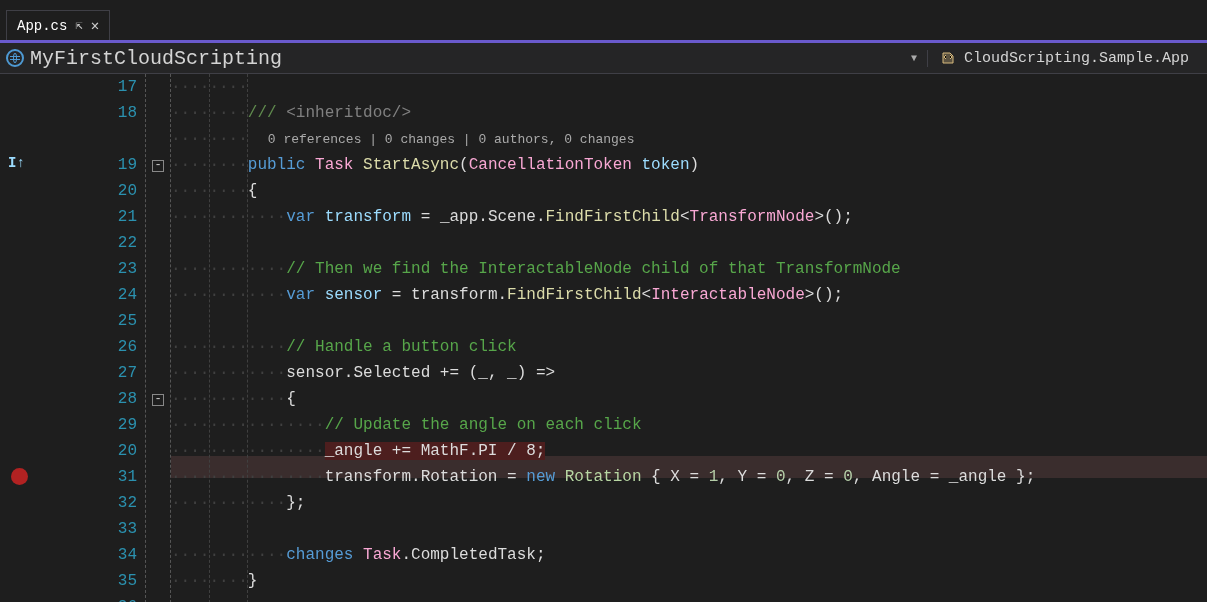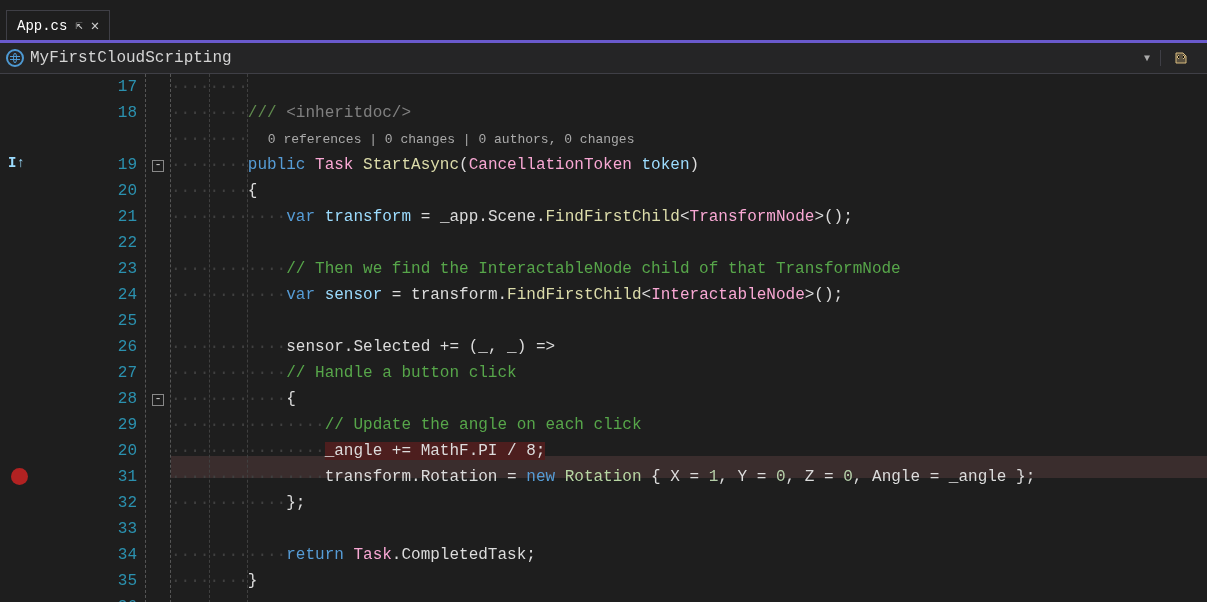--- a/index.html
+++ b/index.html
@@ -8,21 +8,21 @@
   
   .tabs { height:40px; background:#1e1e1e; display:flex; align-items:flex-end; padding-left:6px; }
   .tab  { height:30px; background:#1e1e1e; border:1px solid #3f3f46; border-bottom:none; padding:0 10px;
           display:flex; align-items:center; gap:8px; color:#fff; font-size:14px; }
   .tab .pin  { color:#ccc; font-size:12px; }
   .tab .close{ color:#ccc; font-size:14px; }
 
   
   .topbar { height:34px; border-top:3px solid #6a5acd; border-bottom:1px solid #3f3f46;
             background:#252526; display:flex; align-items:center; padding:0 6px; }
-  .scope  { flex:1; display:flex; align-items:center; gap:6px; color:#d4d4d4; font-size:16px; }
+  .scope  { flex:1; display:flex; align-items:center; gap:6px; color:#d4d4d4; font-size:20px; }
   .globe  { width:18px; height:18px; border:2px solid #4e9ad3; border-radius:50%; position:relative; }
   .globe::before{ content:""; position:absolute; inset:2px 5px; border:1px solid #4e9ad3; border-radius:50%; }
   .globe::after { content:""; position:absolute; inset:5px 2px; border-top:1px solid #4e9ad3; border-bottom:1px solid #4e9ad3; }
   .dd     { color:#d4d4d4; font-size:15px; display:flex; align-items:center; gap:8px; padding:0 12px; }
   .dd svg.cls { width:16px; height:16px; }
 
   
   .editor { display:flex; height:534px; background:#1e1e1e; }
 
   .margin-col { width:40px;  position:relative; }
@@ -78,20 +78,21 @@
     <span class="globe"></span>
     <span>MyFirstCloudScripting</span>
   </div>
   <span class="chev" style="color:#aaa;font-size:10px;">▼</span>
   <div class="dd" style="border-left:1px solid #3f3f46; margin-left:10px;">
     <svg class="cls" viewBox="0 0 16 16">
         <path fill="#d7ba7d" d="M3 3h7l3 3v7H3z" opacity=".3"></path>
         <path stroke="#d7ba7d" fill="none" d="M3 3h7l3 3v7H3z"></path>
         <path stroke="#d7ba7d" d="M6 5l-2 2 2 2M10 5l2 2-2 2"></path>
       </svg>
+    <span>CloudScripting.Sample.App</span>
   </div>
 </div>
 
 <div class="editor">
 
   <div class="margin-col">
     <span class="trk" style="top:81px;">I↑</span>
     <span class="bp" style="top:394px;"></span>
   </div>
 
@@ -162,33 +163,33 @@
     <div class="row"><span class="c-ws">············</span><span class="c-kw">var</span><span class="c-ws"> </span><span class="c-par">transform</span><span class="c-pun"> = </span><span class="c-id">_app</span><span class="c-pun">.</span><span class="c-id">Scene</span><span class="c-pun">.</span><span class="c-fn">FindFirstChild</span><span class="c-pun">&lt;</span><span class="c-type">TransformNode</span><span class="c-pun">&gt;</span><span class="c-pun">();</span></div>
 
     <div class="row"></div>
 
     <div class="row"><span class="c-ws">············</span><span class="c-com">// Then we find the InteractableNode child of that TransformNode</span></div>
 
     <div class="row"><span class="c-ws">············</span><span class="c-kw">var</span><span class="c-ws"> </span><span class="c-par">sensor</span><span class="c-pun"> = </span><span class="c-id">transform</span><span class="c-pun">.</span><span class="c-fn">FindFirstChild</span><span class="c-pun">&lt;</span><span class="c-type">InteractableNode</span><span class="c-pun">&gt;</span><span class="c-pun">();</span></div>
 
     <div class="row"></div>
 
+    <div class="row"><span class="c-ws">············</span><span class="c-com">// Handle a button click</span></div>
+
     <div class="row"><span class="c-ws">············</span><span class="c-id">sensor</span><span class="c-pun">.</span><span class="c-id">Selected</span><span class="c-pun"> += (</span><span class="c-id">_</span><span class="c-pun">, </span><span class="c-id">_</span><span class="c-pun">) =&gt;</span></div>
-
-    <div class="row"><span class="c-ws">············</span><span class="c-com">// Handle a button click</span></div>
 
     <div class="row"><span class="c-ws">············</span><span class="c-pun">{</span></div>
 
     <div class="row"><span class="c-ws">················</span><span class="c-com">// Update the angle on each click</span></div>
 
     <div class="row"><span class="c-ws">················</span><span class="c-id hl-txt">_angle += MathF.PI / 8;</span></div>
 
     <div class="row"><span class="c-ws">················</span><span class="c-id">transform</span><span class="c-pun">.</span><span class="c-id">Rotation</span><span class="c-pun"> = </span><span class="c-kw">new</span><span class="c-ws"> </span><span class="c-typec">Rotation</span><span class="c-pun"> { </span><span class="c-id">X</span><span class="c-pun"> = </span><span class="c-num">1</span><span class="c-pun">, </span><span class="c-id">Y</span><span class="c-pun"> = </span><span class="c-num">0</span><span class="c-pun">, </span><span class="c-id">Z</span><span class="c-pun"> = </span><span class="c-num">0</span><span class="c-pun">, </span><span class="c-id">Angle</span><span class="c-pun"> = </span><span class="c-id">_angle</span><span class="c-pun"> };</span></div>
 
     <div class="row"><span class="c-ws">············</span><span class="c-pun">};</span></div>
 
     <div class="row"></div>
 
-    <div class="row"><span class="c-ws">············</span><span class="c-kw">return</span><span class="c-ws"> </span><span class="c-type">Task</span><span class="c-pun">.</span><span class="c-id">CompletedTask</span><span class="c-pun">;</span></div>
+    <div class="row"><span class="c-ws">············</span><span class="c-kw">changes</span><span class="c-ws"> </span><span class="c-type">Task</span><span class="c-pun">.</span><span class="c-id">CompletedTask</span><span class="c-pun">;</span></div>
 
     <div class="row"><span class="c-ws">········</span><span class="c-pun">}</span></div>
   </div>
 </div>
 
 </body></html>

